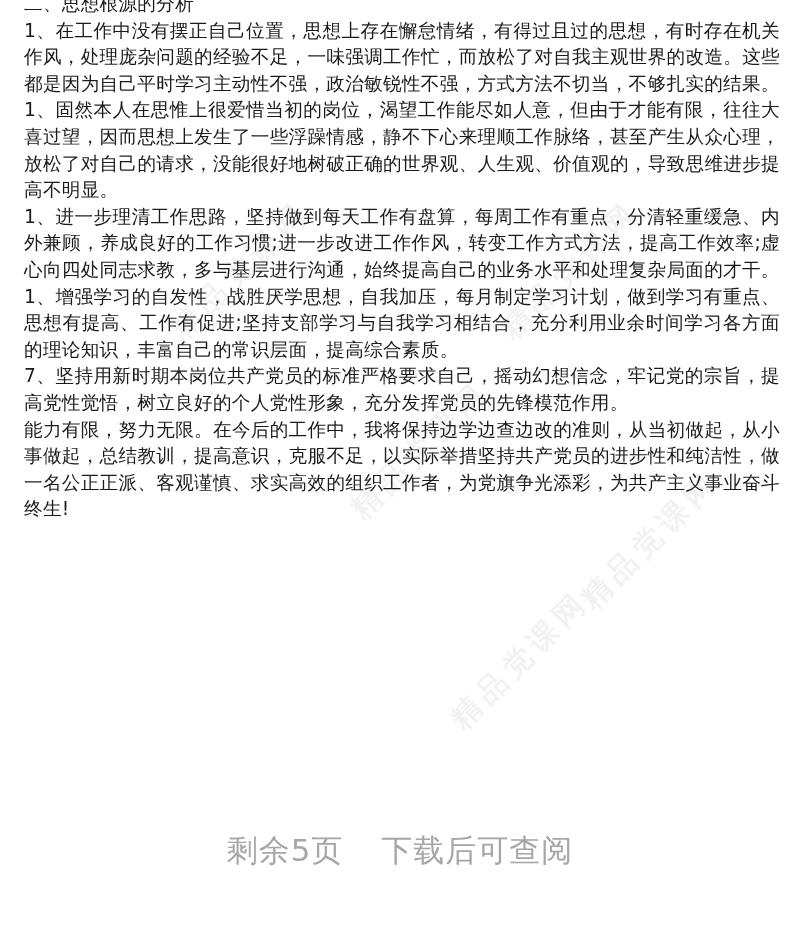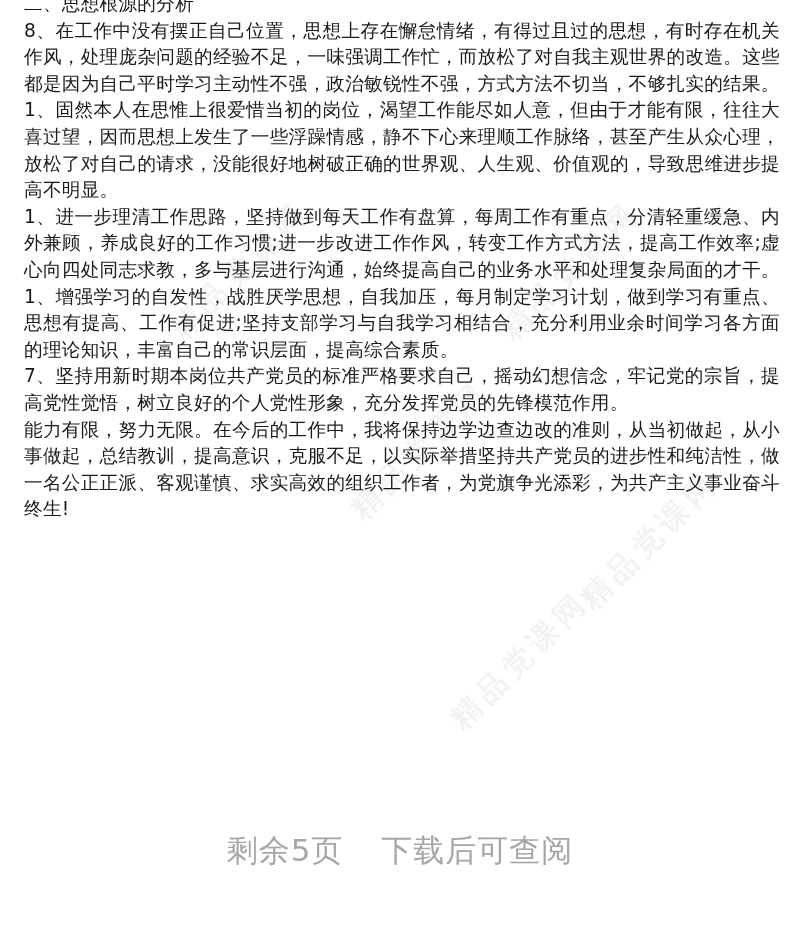--- a/index.html
+++ b/index.html
@@ -30,21 +30,21 @@
 <body>
 
 <div class="watermark" style="left:150px; top:250px;">精品党课网</div>
 <div class="watermark" style="left:480px; top:250px;">精品党课网</div>
 <div class="watermark" style="left:330px; top:430px;">精品党课网</div>
 <div class="watermark" style="left:560px; top:520px;">精品党课网</div>
 <div class="watermark" style="left:430px; top:640px;">精品党课网</div>
 
 <div class="doc">
   <p>二、思想根源的分析</p>
-  <p>8、在工作中没有摆正自己位置，思想上存在懈怠情绪，有得过且过的思想，有时存在机关作风，处理庞杂问题的经验不足，一味强调工作忙，而放松了对自我主观世界的改造。这些都是因为自己平时学习主动性不强，政治敏锐性不强，方式方法不切当，不够扎实的结果。</p>
+  <p>1、在工作中没有摆正自己位置，思想上存在懈怠情绪，有得过且过的思想，有时存在机关作风，处理庞杂问题的经验不足，一味强调工作忙，而放松了对自我主观世界的改造。这些都是因为自己平时学习主动性不强，政治敏锐性不强，方式方法不切当，不够扎实的结果。</p>
   <p>1、固然本人在思惟上很爱惜当初的岗位，渴望工作能尽如人意，但由于才能有限，往往大喜过望，因而思想上发生了一些浮躁情感，静不下心来理顺工作脉络，甚至产生从众心理，放松了对自己的请求，没能很好地树破正确的世界观、人生观、价值观的，导致思维进步提高不明显。</p>
   <p>1、进一步理清工作思路，坚持做到每天工作有盘算，每周工作有重点，分清轻重缓急、内外兼顾，养成良好的工作习惯;进一步改进工作作风，转变工作方式方法，提高工作效率;虚心向四处同志求教，多与基层进行沟通，始终提高自己的业务水平和处理复杂局面的才干。</p>
   <p>1、增强学习的自发性，战胜厌学思想，自我加压，每月制定学习计划，做到学习有重点、思想有提高、工作有促进;坚持支部学习与自我学习相结合，充分利用业余时间学习各方面的理论知识，丰富自己的常识层面，提高综合素质。</p>
   <p>7、坚持用新时期本岗位共产党员的标准严格要求自己，摇动幻想信念，牢记党的宗旨，提高党性觉悟，树立良好的个人党性形象，充分发挥党员的先锋模范作用。</p>
   <p>能力有限，努力无限。在今后的工作中，我将保持边学边查边改的准则，从当初做起，从小事做起，总结教训，提高意识，克服不足，以实际举措坚持共产党员的进步性和纯洁性，做一名公正正派、客观谨慎、求实高效的组织工作者，为党旗争光添彩，为共产主义事业奋斗终生!</p>
 </div>
 
 <div class="more">
   <span>剩余5页</span><span class="gap"></span><span>下载后可查阅</span>
 </div>

